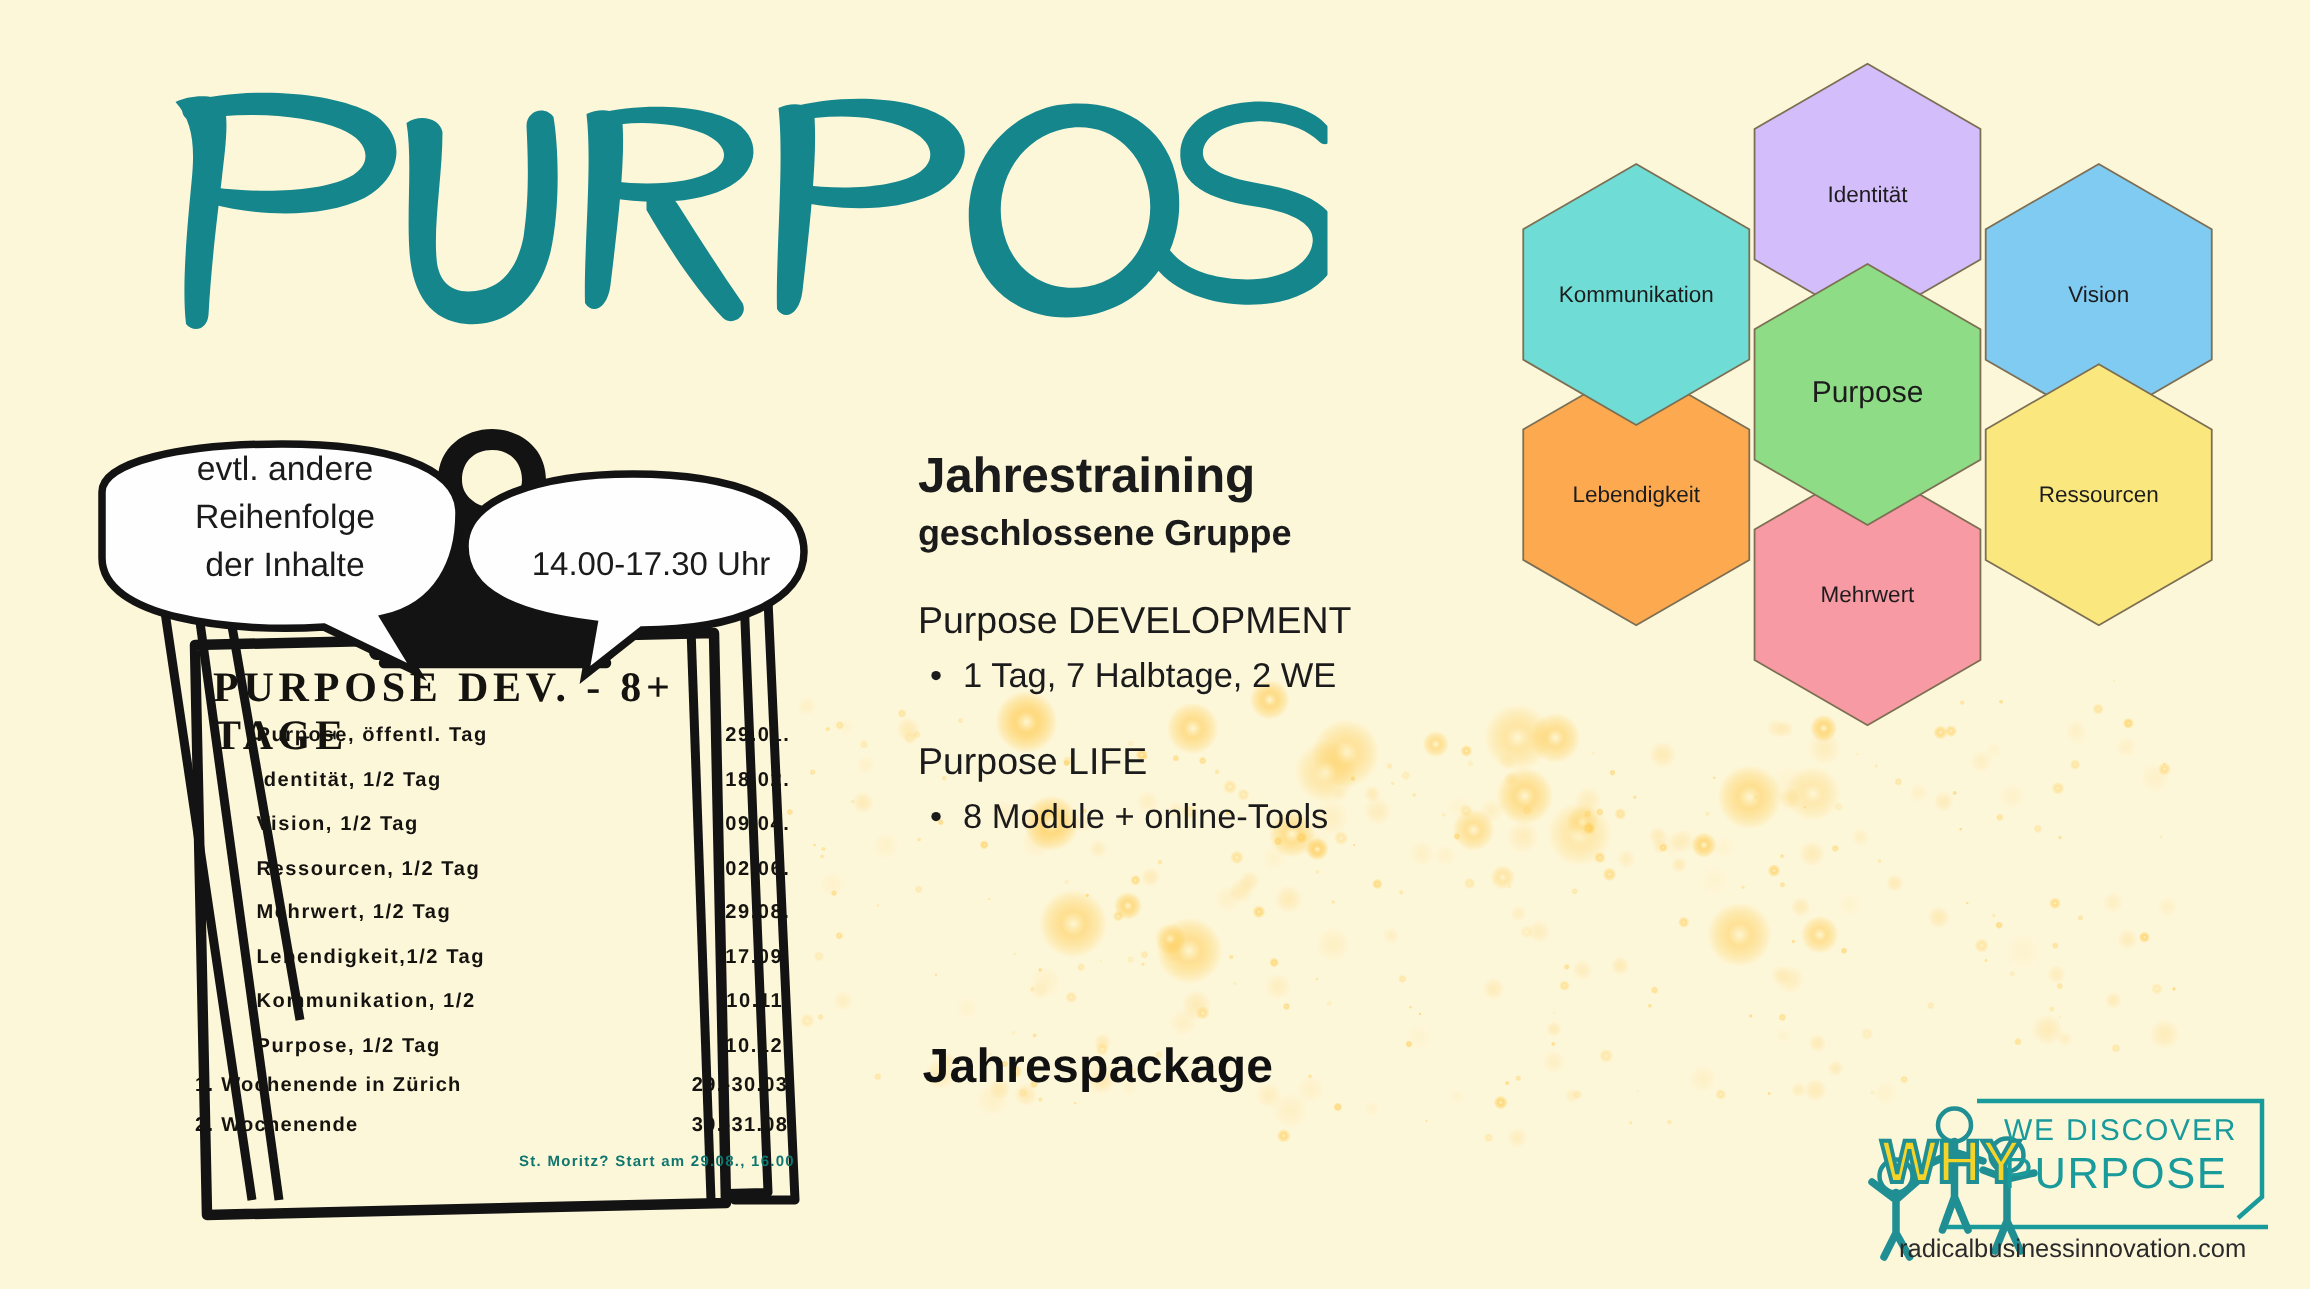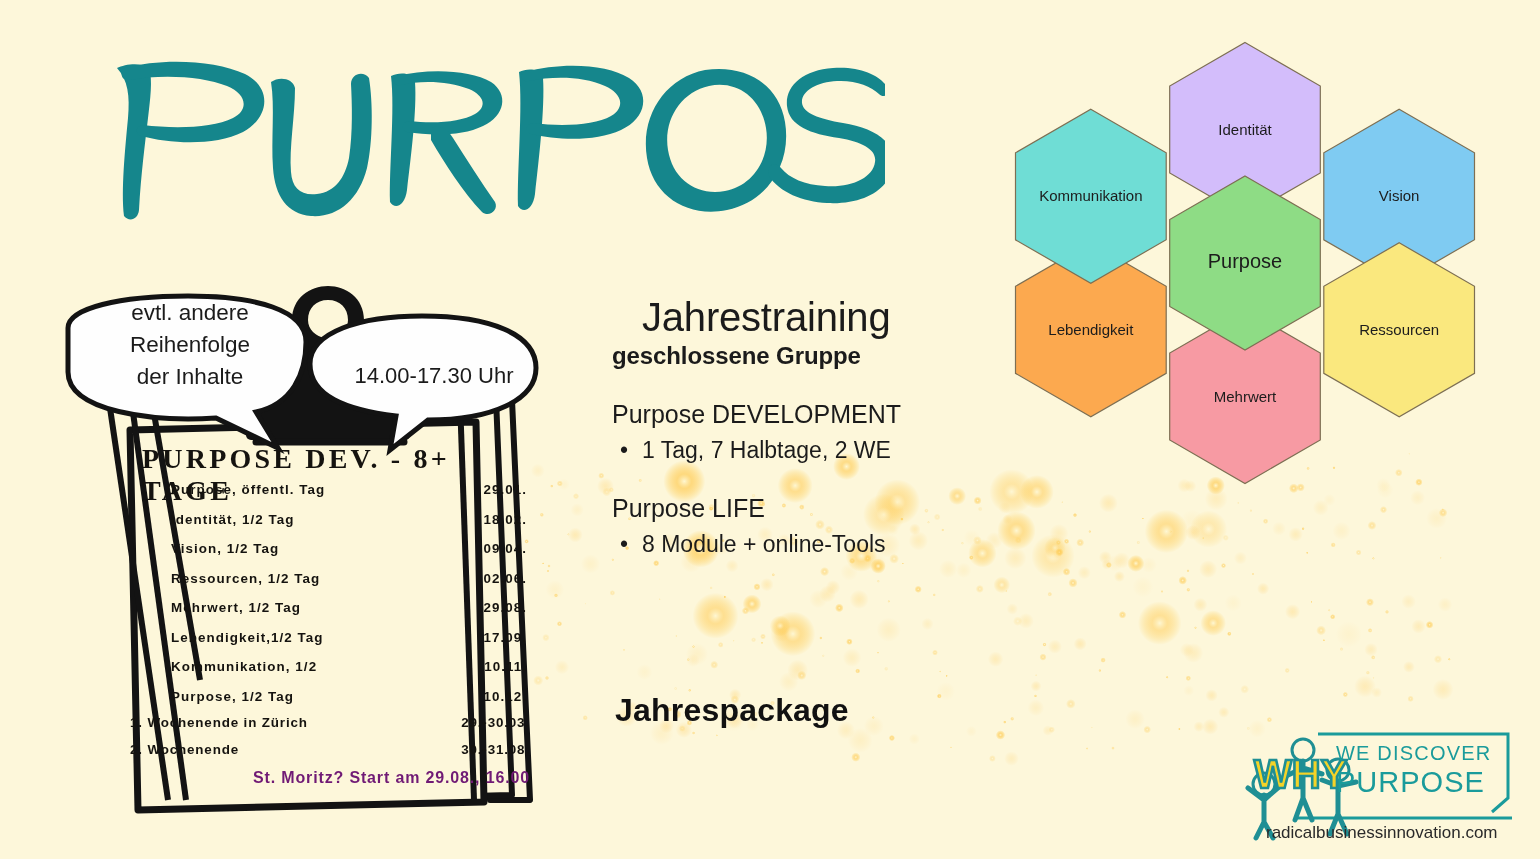--- a/index.html
+++ b/index.html
@@ -31,33 +31,33 @@
   .rows{position:absolute;left:82px;top:202px;width:385px;}
   .row{display:flex;justify-content:space-between;align-items:baseline;
        font-size:13.4px;font-weight:700;letter-spacing:1.05px;color:#15130f;
        height:29.5px;}
   .row .lbl{white-space:nowrap;margin-left:29px;}
   .row .val{white-space:nowrap;}
   .we-rows{position:absolute;left:70px;top:435px;width:400px;text-align:right;}
   .we-row{display:flex;justify-content:space-between;
        font-size:13.4px;font-weight:700;letter-spacing:.85px;color:#15130f;
        height:27px;}
-  .we-single{font-size:16px;font-weight:700;letter-spacing:.85px;color:#701a75;
+  .we-single{font-size:10px;font-weight:700;letter-spacing:.85px;color:#0f766e;
        height:27px;padding-left:20px;}
 
   .bubble-text{
     position:absolute;text-align:center;color:#1b1b1b;
     font-size:22.5px;line-height:32px;font-weight:400;
   }
   #bubble1-text{left:30px;top:17px;width:200px;}
   #bubble2-text{left:268px;top:80px;width:212px;font-size:22px;}
 
   
   #center{position:absolute;left:612px;top:296px;width:430px;color:#1b1b1b;}
-  #center .h1{font-size:40px;font-weight:400;letter-spacing:-.2px;line-height:42px;margin-left:30px;}
+  #center .h1{font-size:33px;font-weight:700;letter-spacing:-.2px;line-height:42px;}
   #center .h2{font-size:24px;font-weight:700;letter-spacing:-.1px;margin-top:2px;line-height:32px;}
   #center .sec{margin-top:26px;}
   #center .sec-h{font-size:25px;font-weight:400;line-height:33px;}
   #center .bullet{font-size:23px;font-weight:400;line-height:32px;padding-left:30px;
                   position:relative;margin-top:3px;}
   #center .bullet .dot{position:absolute;left:8px;top:0;}
 
   #price{position:absolute;left:615px;top:692px;display:flex;align-items:baseline;gap:28px;
          font-size:32px;font-weight:700;color:#111;letter-spacing:.2px;}
 

